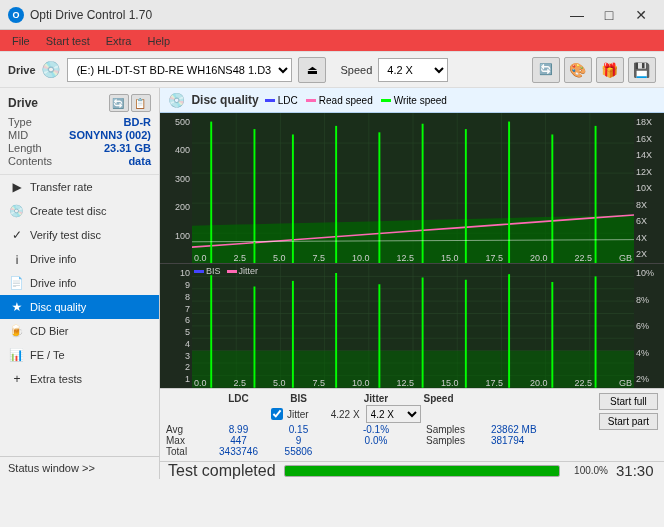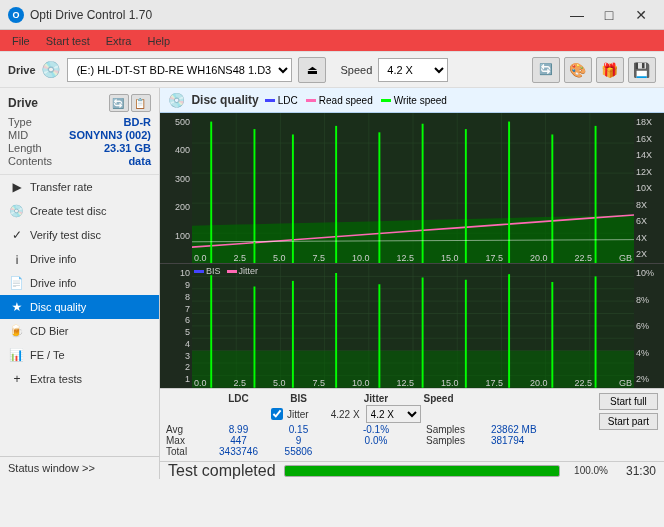--- a/index.html
+++ b/index.html
@@ -59,21 +59,21 @@
     .legend-item { display: flex; align-items: center; gap: 3px; }
     .legend-dot { width: 10px; height: 3px; }
     .jitter-check { width: 12px; height: 12px; accent-color: #0078d7; margin-right: 2px; }
     .stats-btn { padding: 2px 8px; font-size: 10px; background: #e8e8e8; border: 1px solid #aaa; cursor: pointer; white-space: nowrap; }
 
     
     .progress-area { height: 18px; background: #f0f0f0; display: flex; align-items: center; padding: 0 8px; gap: 8px; border-top: 1px solid #ccc; }
     .progress-bar-container { flex: 1; height: 12px; background: #e0e0e0; border: 1px solid #aaa; border-radius: 2px; overflow: hidden; }
     .progress-bar-fill { height: 100%; background: #00aa00; }
     .progress-text { font-size: 10px; color: #333; min-width: 40px; text-align: right; }
-    .progress-time { font-size: 12px; color: #333; min-width: 40px; text-align: right; }
+    .progress-time { font-size: 15px; color: #333; min-width: 40px; text-align: left; }
     .status-text { font-size: 16px; color: #333; min-width: 100px; }
   </style>
 </head>
 <body>
 
 <div class="title-bar">
   <div class="title-bar-icon">O</div>
   <span class="title-bar-text">Opti Drive Control 1.70</span>
   <div class="title-bar-controls">
     <button class="title-btn">—</button>

